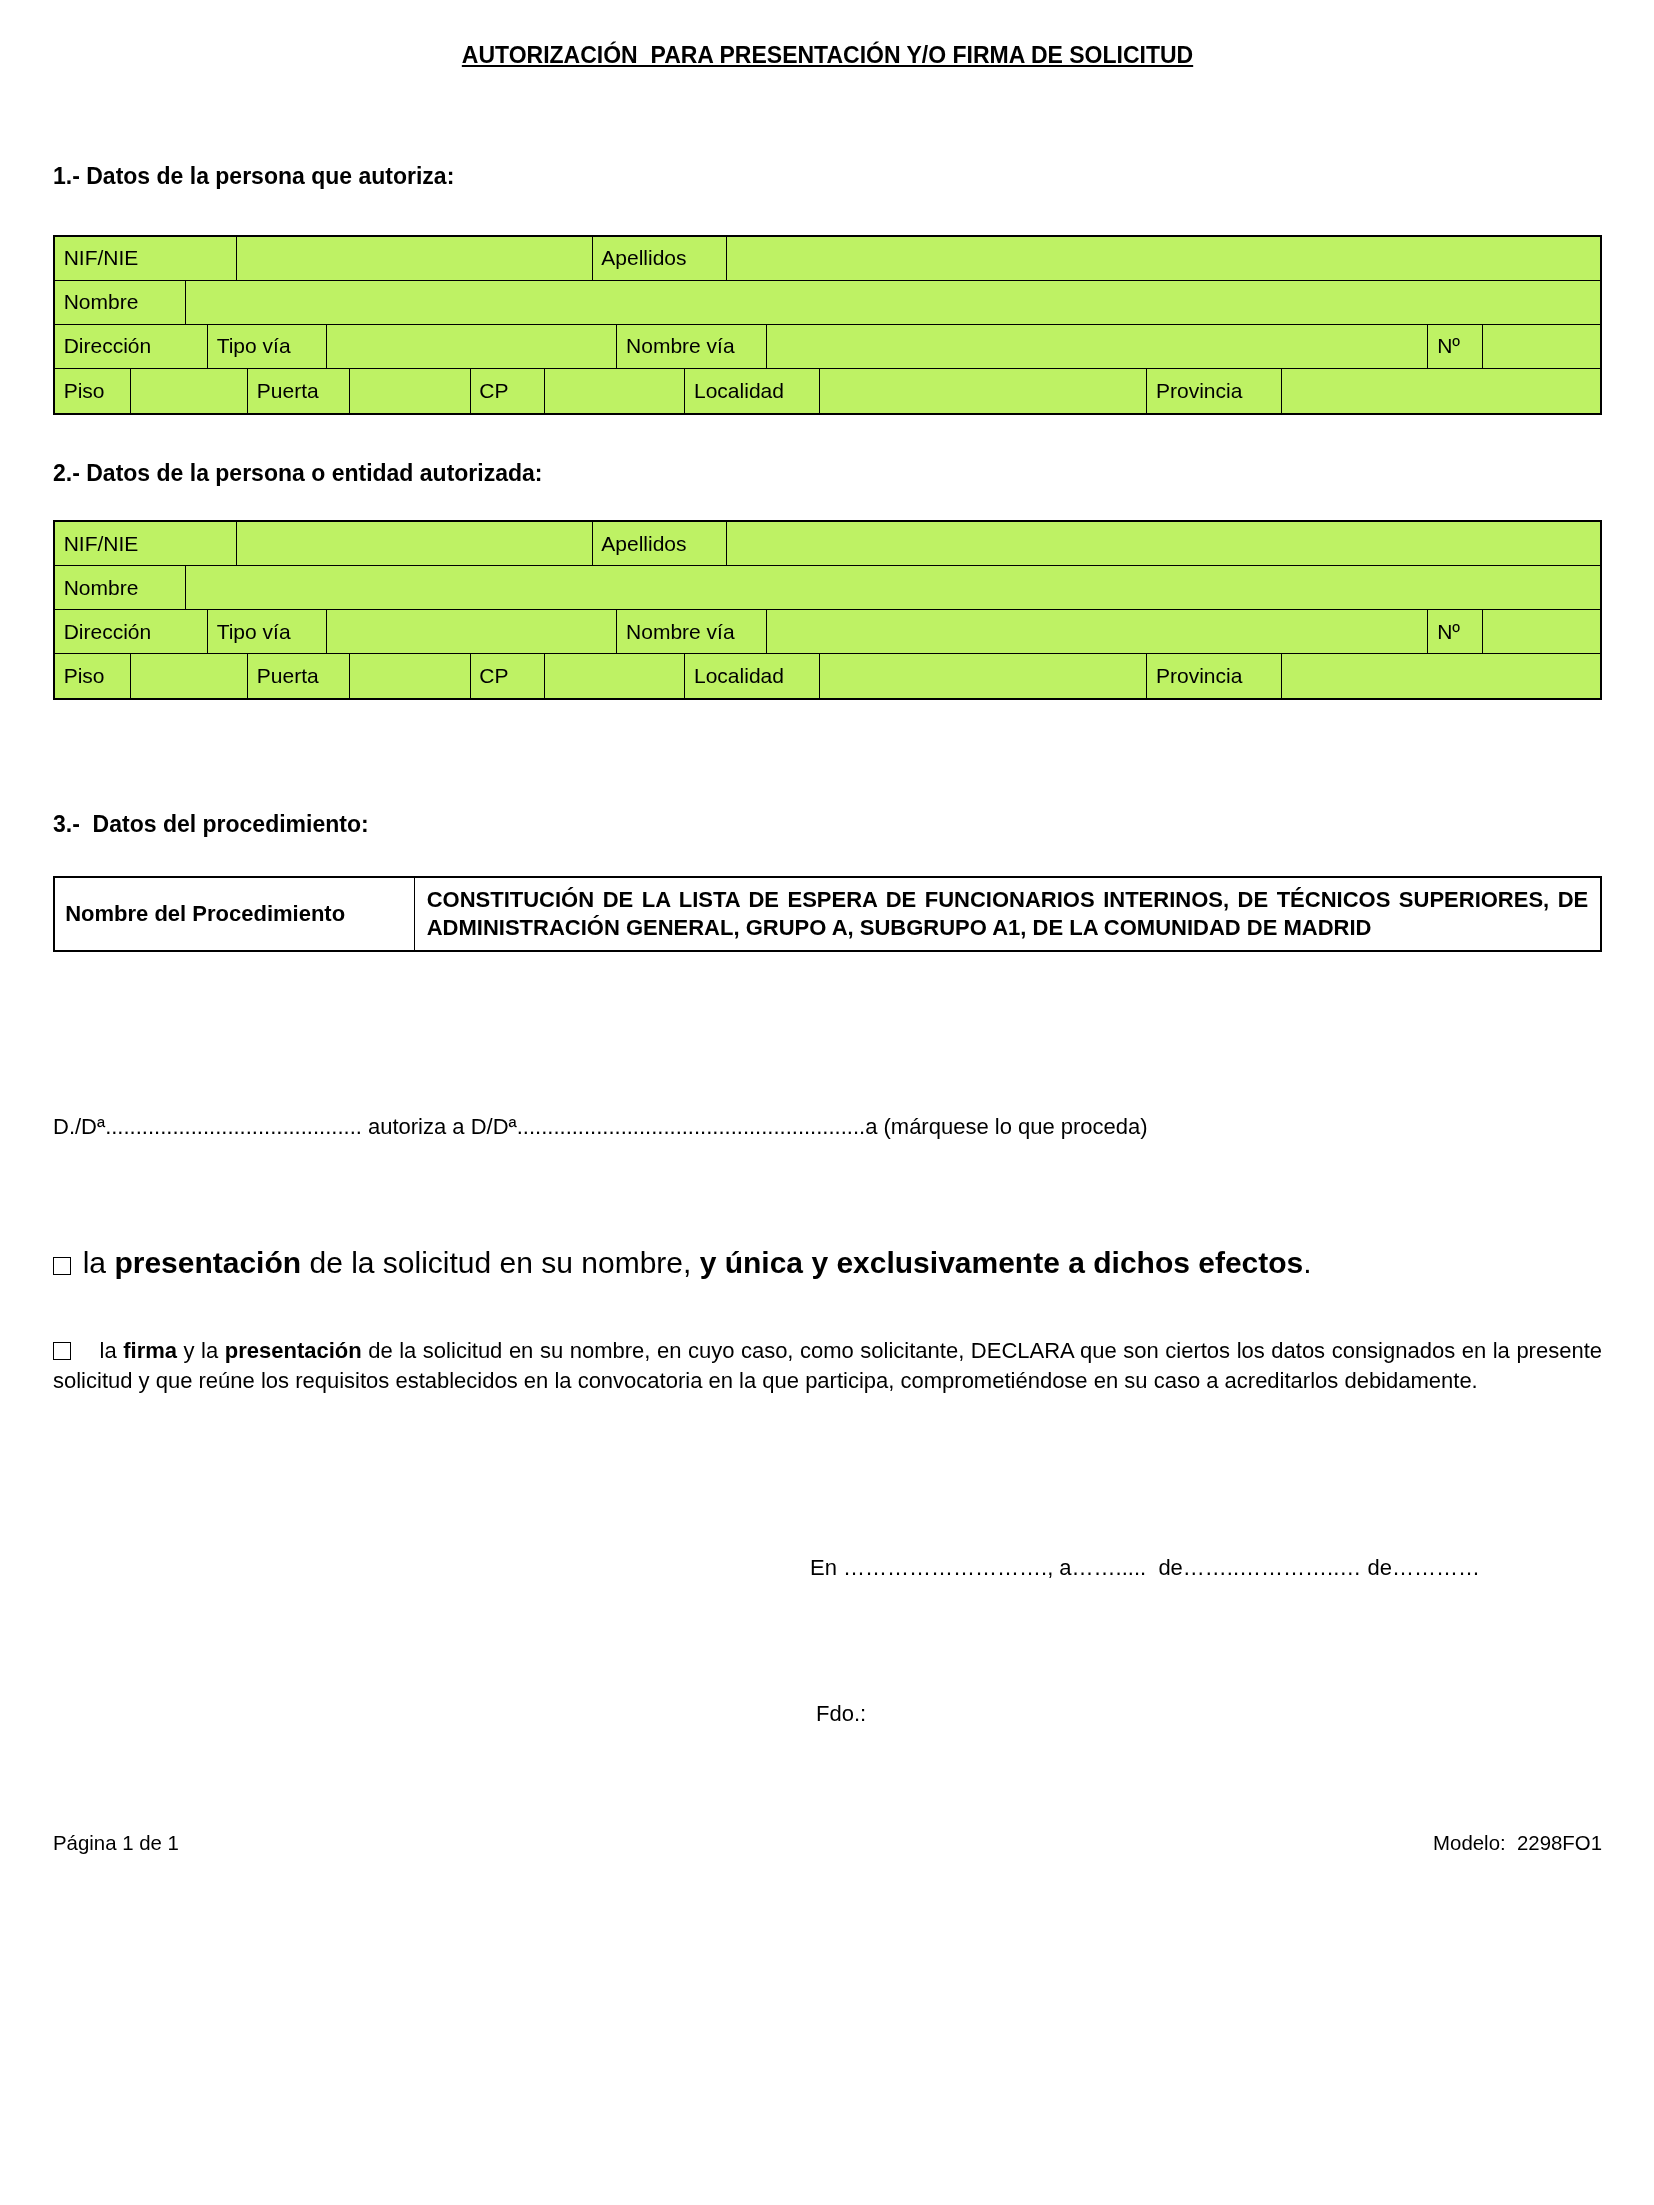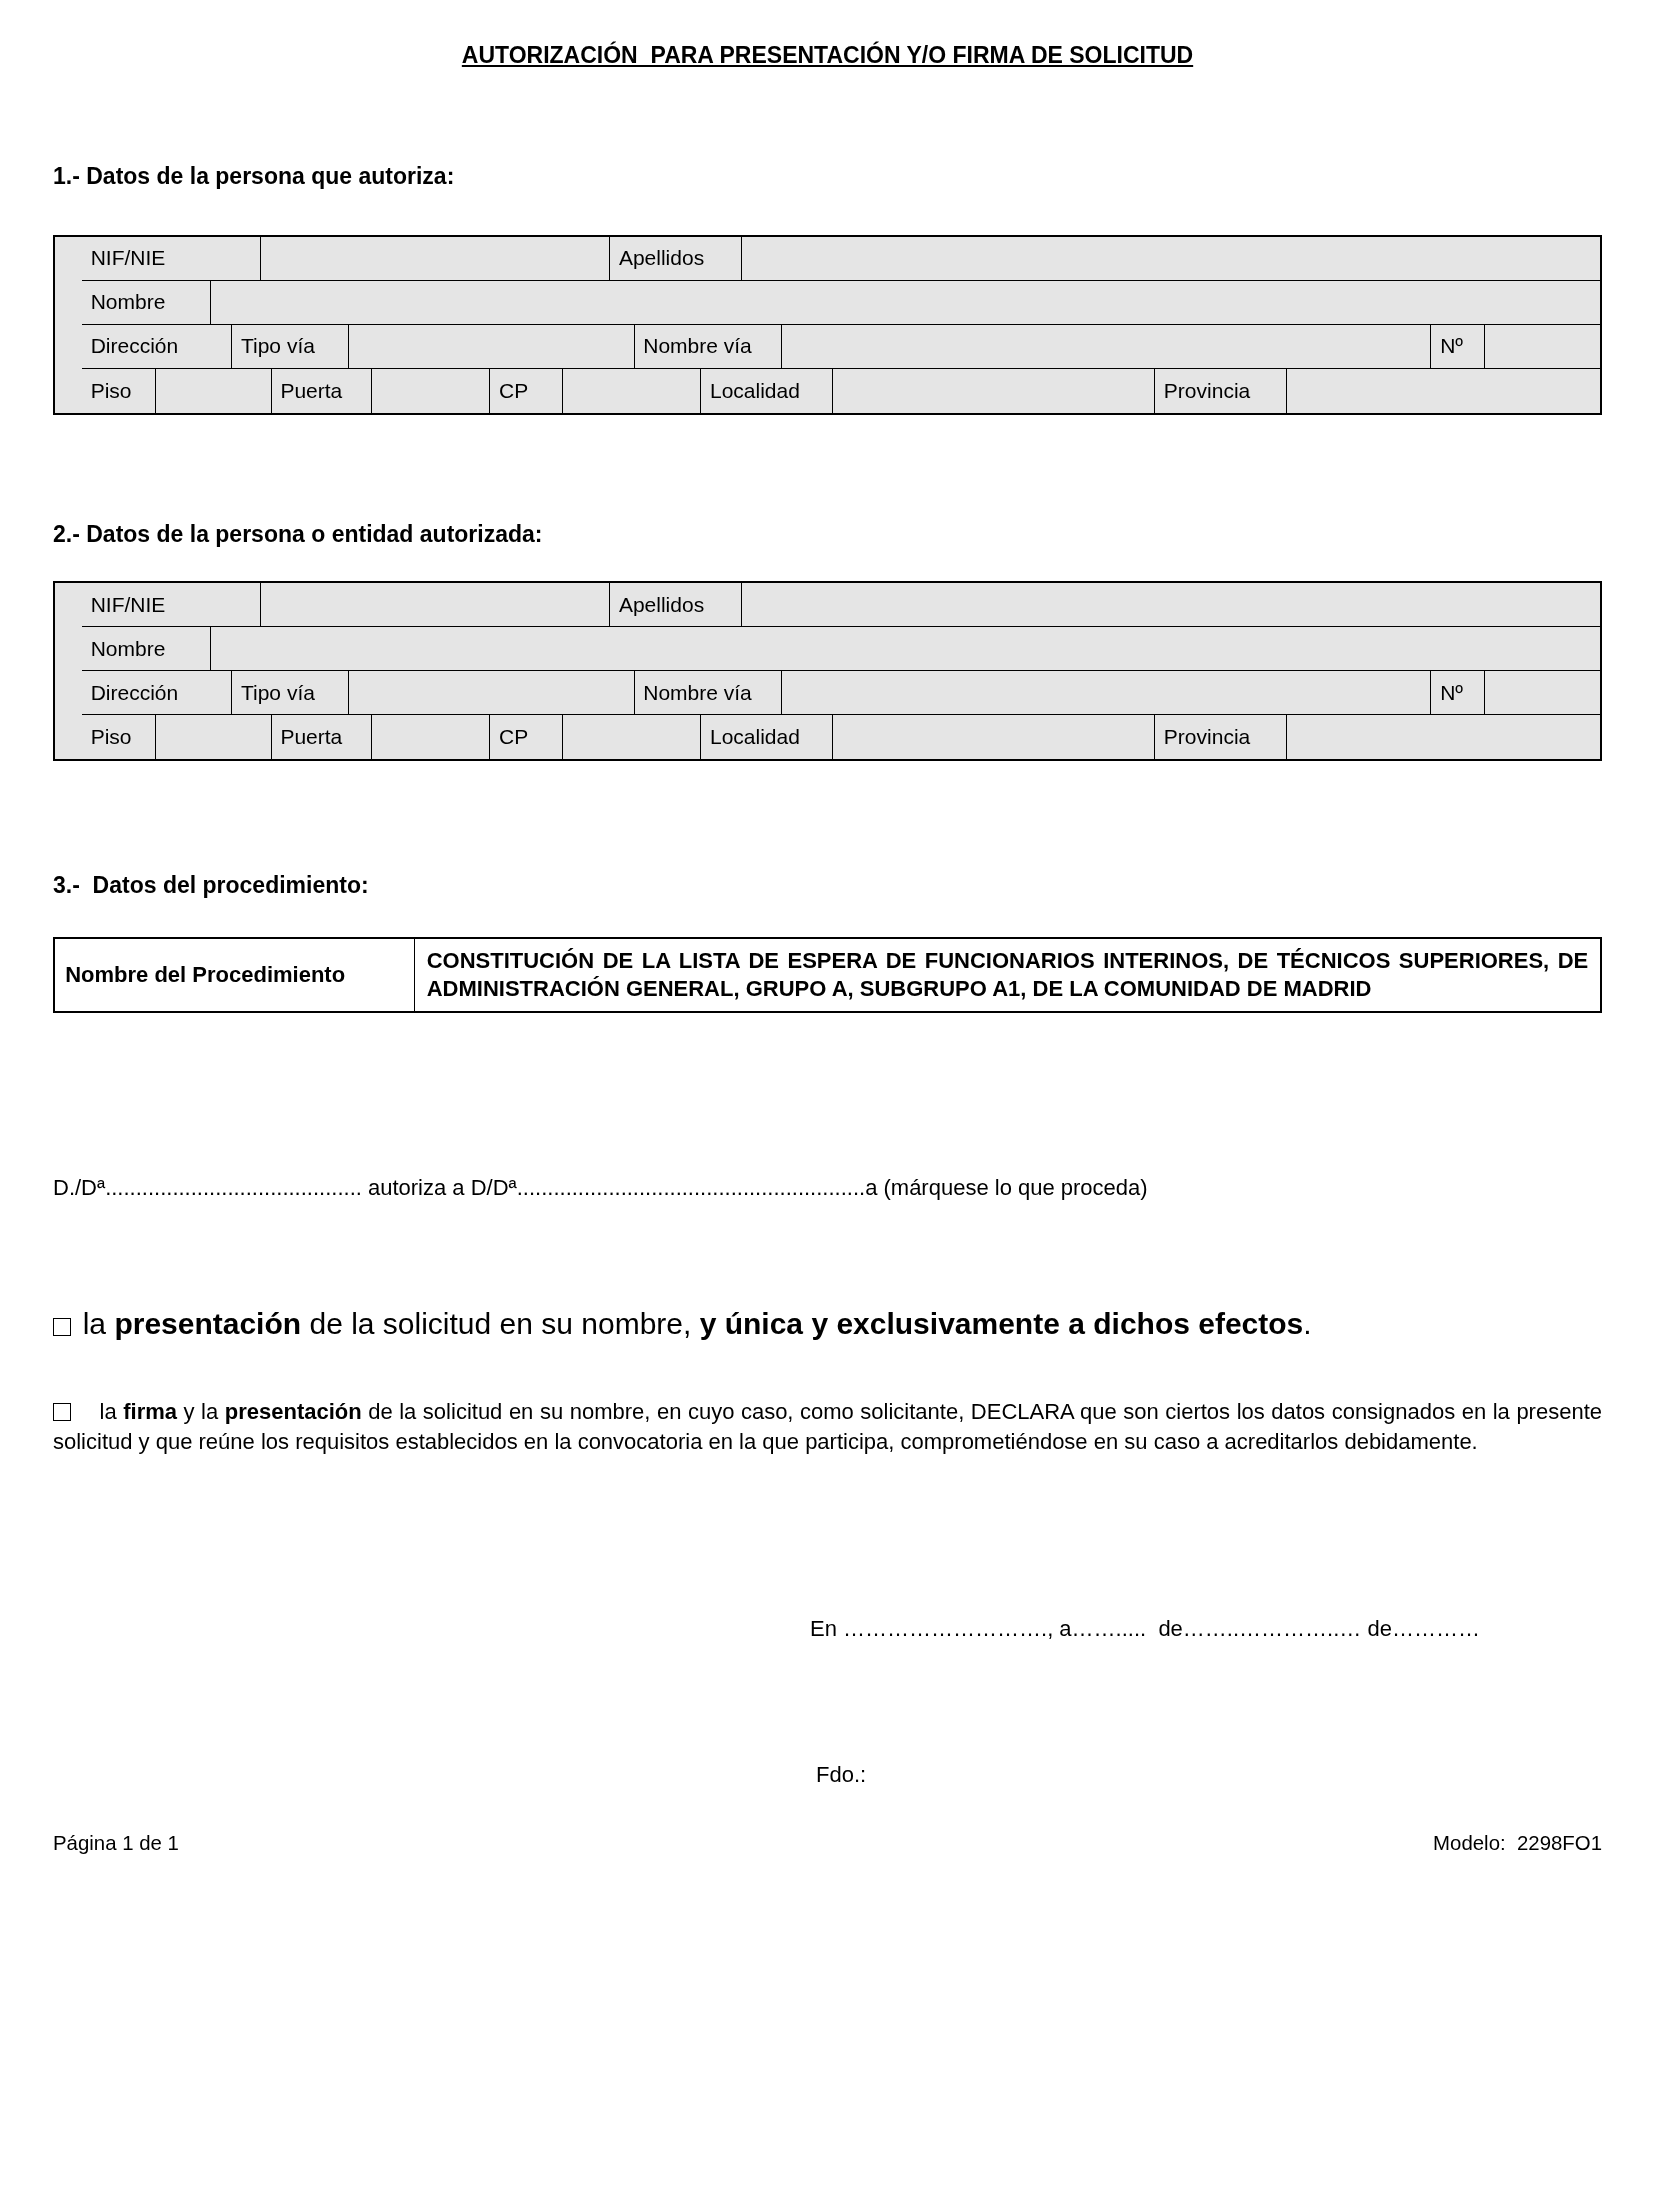--- a/index.html
+++ b/index.html
@@ -24,25 +24,25 @@
     white-space: pre-wrap;
   }
 
   .sec-heading {
     font-size: 23px;
     font-weight: bold;
     white-space: pre-wrap;
     line-height: 1.2;
   }
   .h1 { margin-top: 94px; }
-  .h2 { margin-top: 106px; }
+  .h2 { margin-top: 45px; }
   .h3 { margin-top: 111px; }
 
   
-  .ptable { border: 2.2px solid #000; margin-top: 44px; background: #e5e5e5; padding-left: 27px; }
+  .ptable { border: 2.2px solid #000; margin-top: 44px; background: #bef264; }
   .ptable.second { margin-top: 33px; }
   .trow { display: flex; border-bottom: 1.5px solid #000; height: 44px; }
   .trow:last-child { border-bottom: none; }
   .cell {
     border-right: 1.5px solid #000;
     padding: 0 8.7px;
     display: flex;
     align-items: center;
     font-size: 21px;
     flex-shrink: 0;

